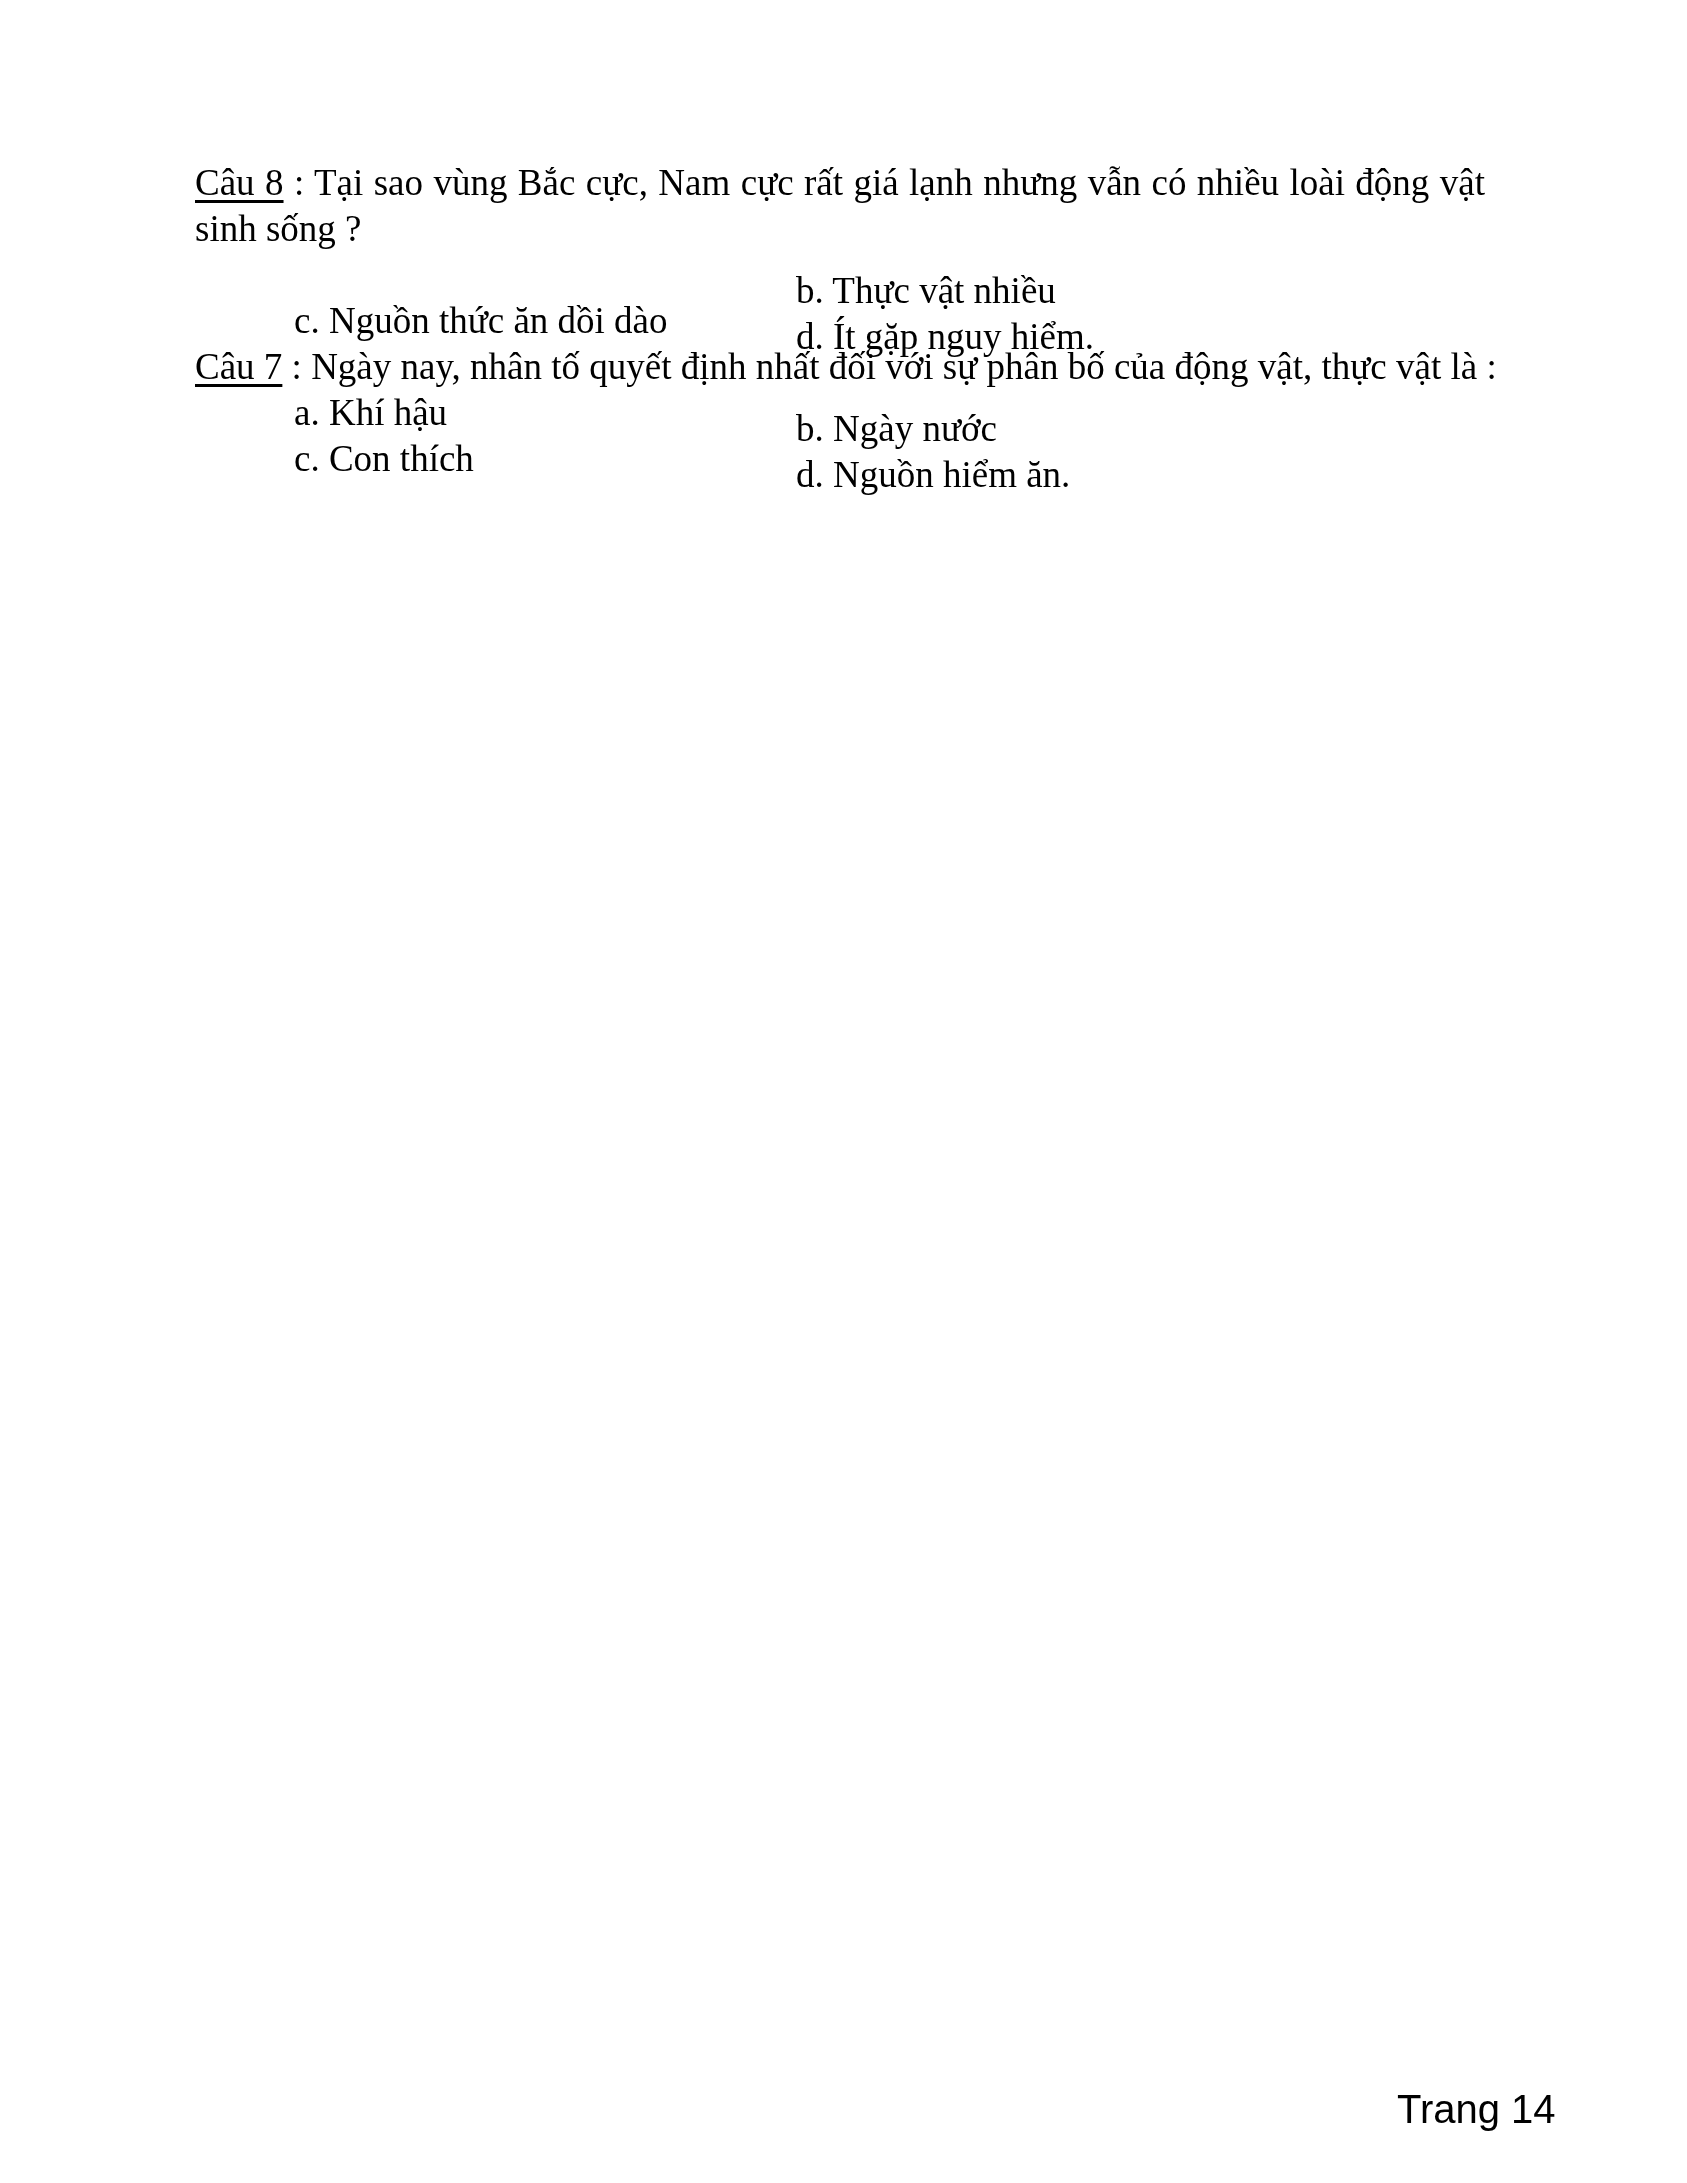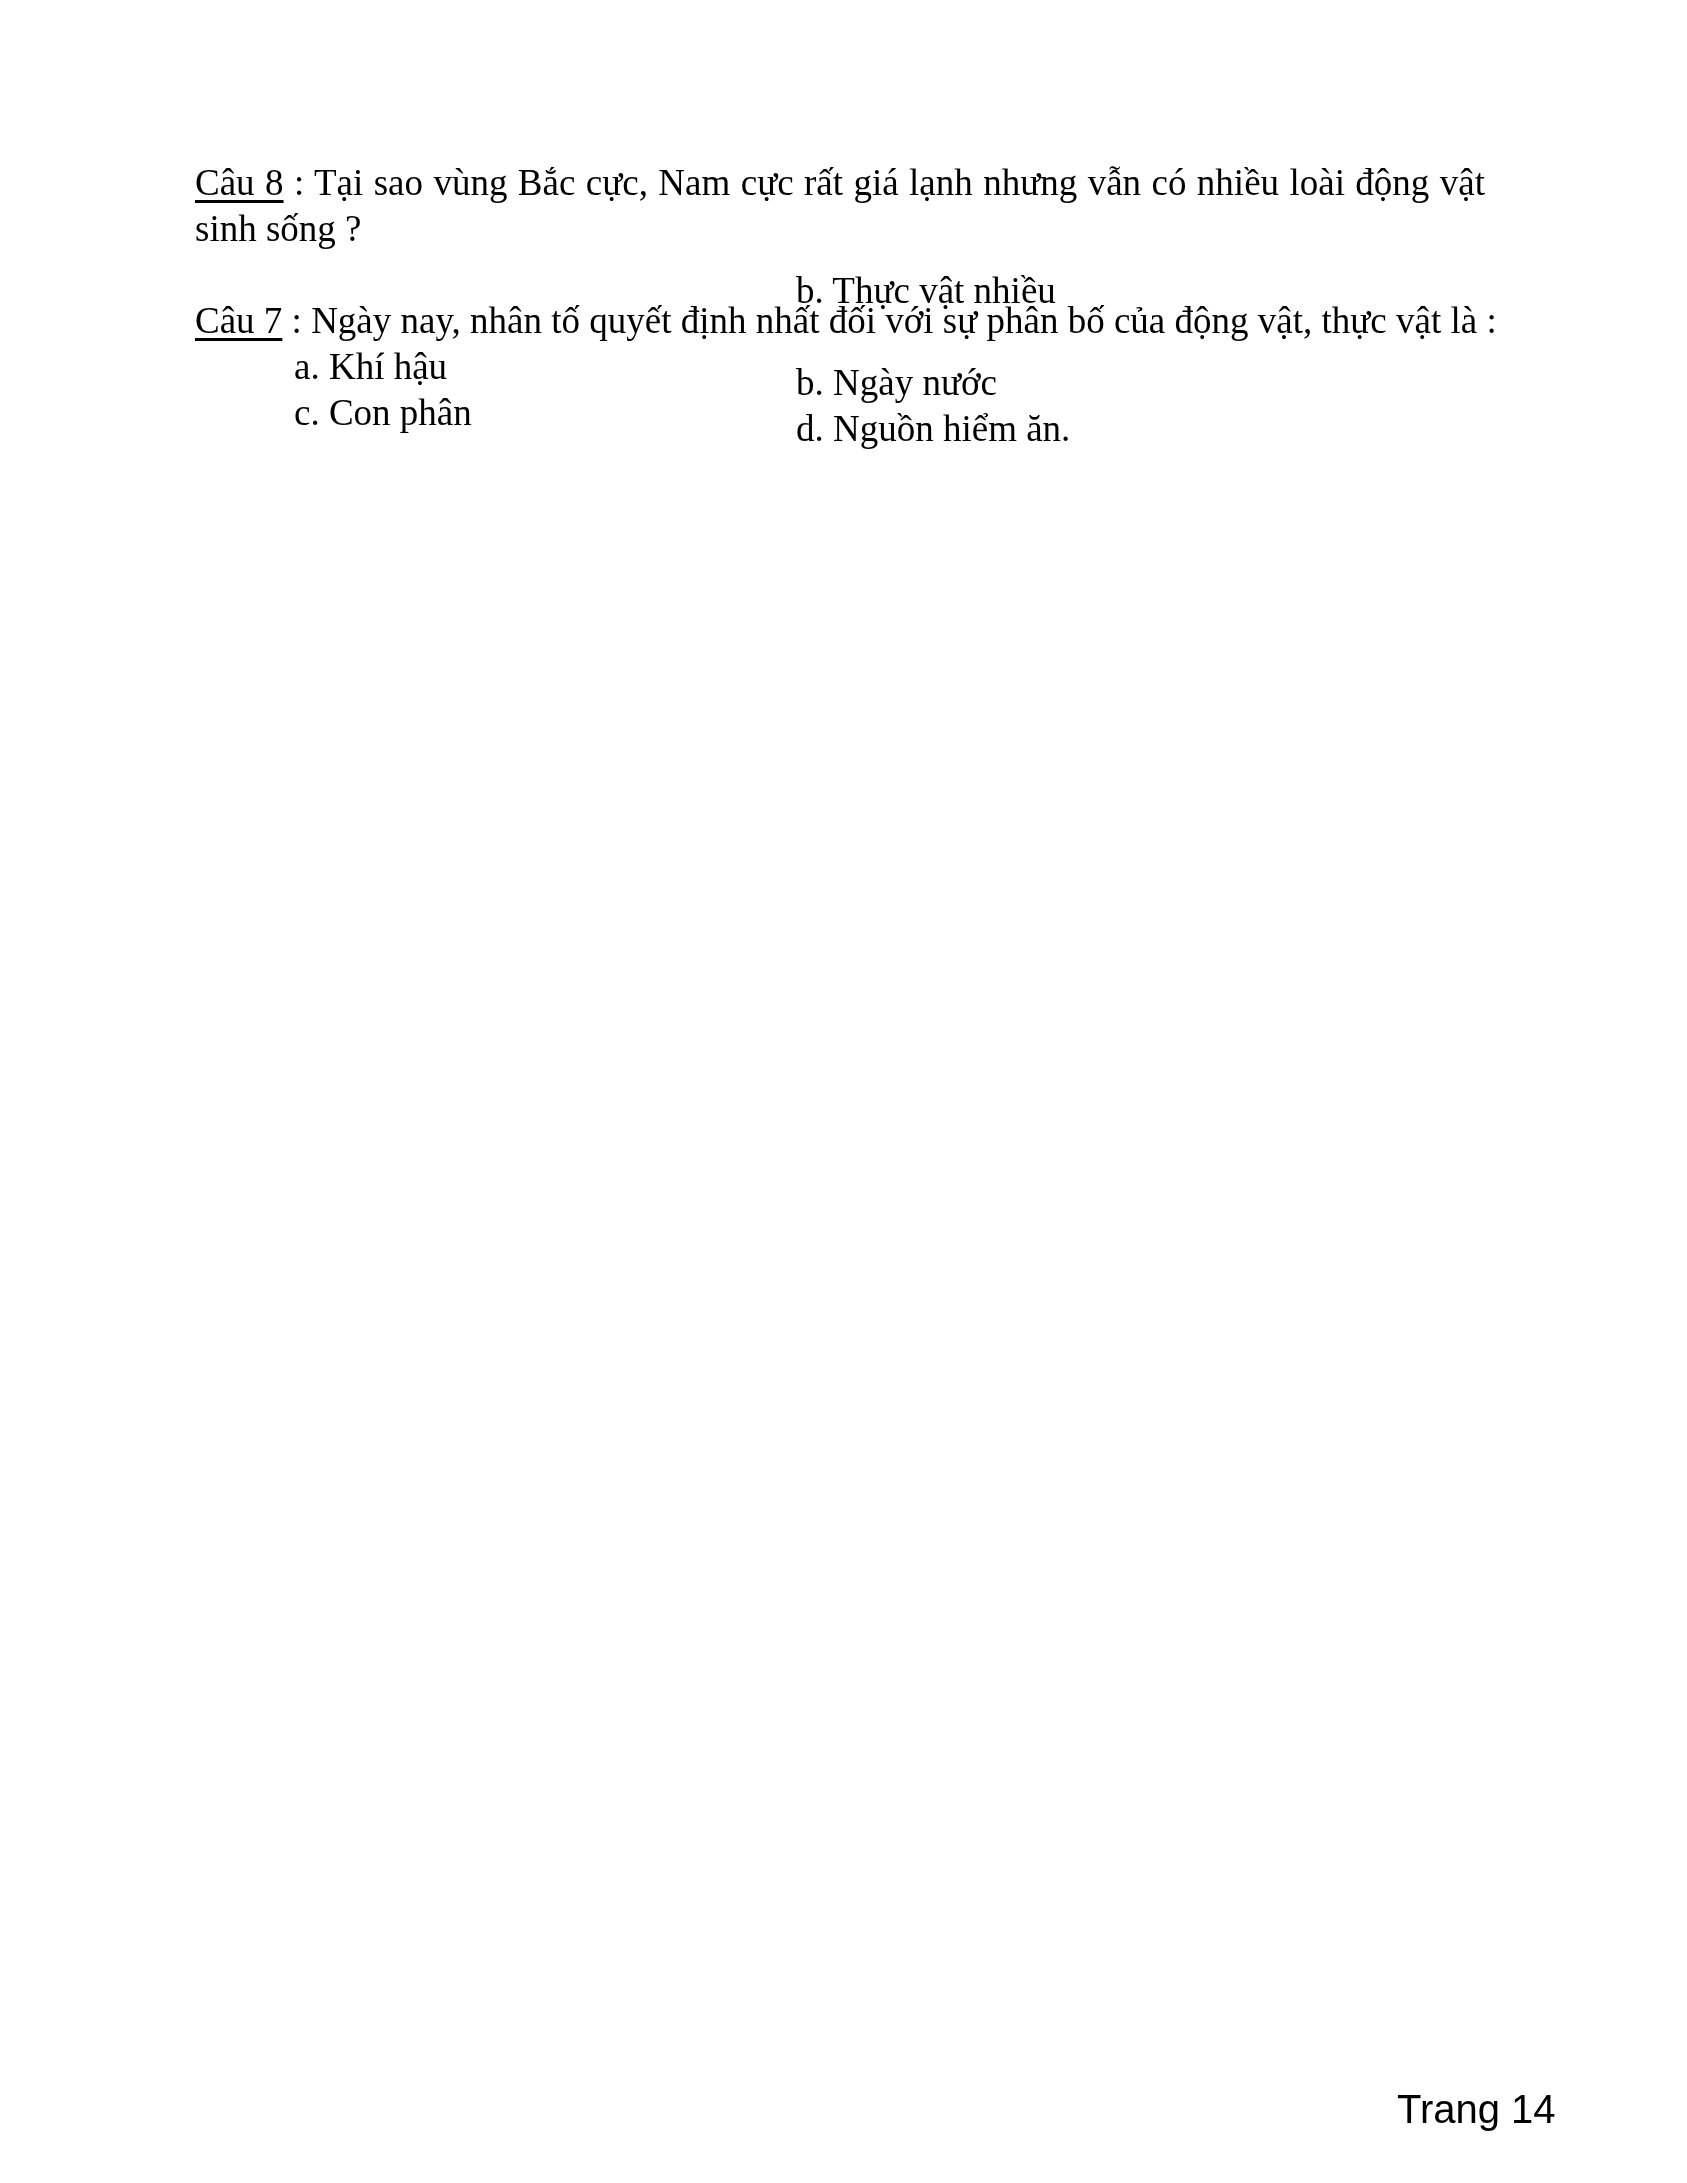--- a/index.html
+++ b/index.html
@@ -64,31 +64,35 @@
 <div class="quiz-body">
 
   <div class="q-para">
     <span class="q-label">Câu 8</span><span> : </span><span>Tại sao vùng Bắc cực, Nam cực rất giá lạnh nhưng vẫn có nhiều loài động vật sinh sống ?</span>
   </div>
 
   <div class="opt-row">
     <span class="opt-right">b. Thực vật nhiều</span>
   </div>
 
+  <div class="opt-row">
+    <span class="opt-left">c. Nguồn thức ăn dồi dào</span>
+    <span class="opt-right">d. Ít gặp nguy hiểm.</span>
+  </div>
 
   <div class="q-para oneline">
     <span class="q-label">Câu 7</span><span> : </span><span>Ngày nay, nhân tố quyết định nhất đối với sự phân bố của động vật, thực vật là :</span>
   </div>
 
   <div class="opt-row">
     <span class="opt-left">a. Khí hậu</span>
     <span class="opt-right">b. Ngày nước</span>
   </div>
 
   <div class="opt-row">
-    <span class="opt-left">c. Con phân</span>
+    <span class="opt-left">c. Con thích</span>
     <span class="opt-right">d. Nguồn hiểm ăn.</span>
   </div>
 
 </div>
 
 <div class="page-footer">Trang 14</div>
 
 
 </body></html>

